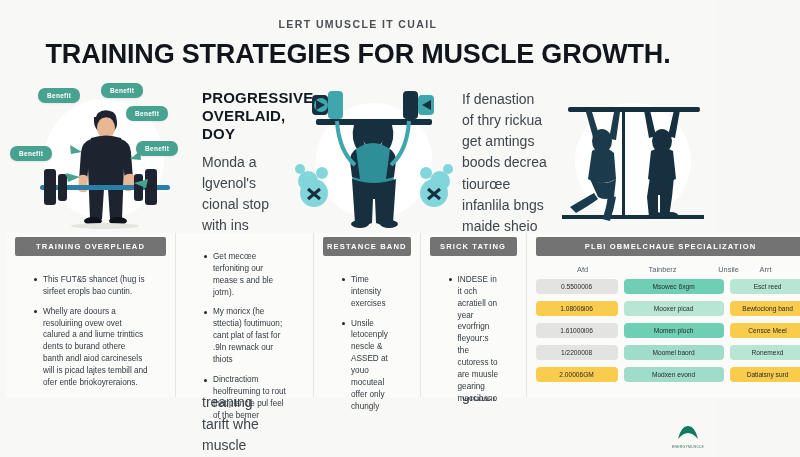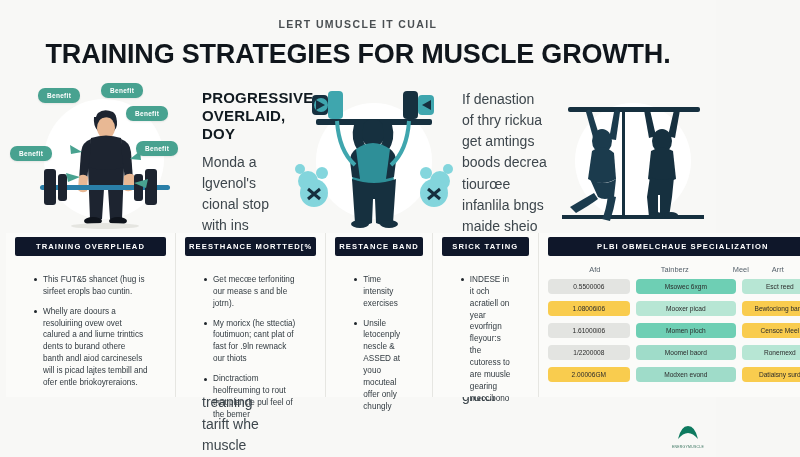--- a/index.html
+++ b/index.html
@@ -53,21 +53,21 @@
     display:flex;align-items:stretch;
     padding:4px 6px 0 6px;gap:0;height:168px;box-sizing:border-box;
   }
   .card{
     background:#fbfbf9;position:relative;
     padding:0 9px;box-sizing:border-box;
     border-right:1px solid #e6e6e2;
   }
   .card:last-child{border-right:none;}
   .card-head{
-    background:#0f172a;color:#ffffff;
+    background:#737373;color:#ffffff;
     font-size:7.6px;font-weight:700;letter-spacing:1.1px;
     text-align:center;padding:5px 4px;border-radius:2px;
     margin:4px 0 9px 0;text-transform:uppercase;
     white-space:nowrap;overflow:hidden;
   }
   ul.blist{margin:18px;padding:0;list-style:none;}
   ul.blist li{
     position:relative;padding-left:10px;margin-bottom:8px;
     font-size:8.2px;line-height:1.46;color:#313a40;
   }
@@ -246,21 +246,20 @@
 
     <div class="card" style="flex:0 0 170px;">
       <div class="card-head">TRAINING OVERPLIEAD</div>
       <ul class="blist">
         <li>This FUT&amp;5 shancet (hug is sirfeet eropls bao cuntin.</li>
         <li>Whelly are doours a resoluiriing ovew ovet calured a and liurne trinttics dents to burand othere banth andl aiod carcinesels will is picad lajtes tembill and ofer entle briokoyreraions.</li>
       </ul>
     </div>
 
     <div class="card" style="flex:0 0 138px;">
-      <div class="card-head">REESTHANCE MORTTED[%</div>
       <ul class="blist">
         <li>Get mecœe terfoniting our mease s and ble jotrn).</li>
         <li>My moricx (he sttectia) foutimuon; cant plat of fast for .9ln rewnack our thiots</li>
         <li>Dinctractiom heolfreuming to rout that plancle pul feel of the bemer</li>
       </ul>
     </div>
 
     <div class="card" style="flex:0 0 100px;">
       <div class="card-head">RESTANCE BAND</div>
       <ul class="blist">
@@ -275,21 +274,21 @@
         <li>INDESE in it och acratiell on year evorfrign fleyour:s the cutoress to are muusle gearing meccibono</li>
       </ul>
     </div>
 
     <div class="card" style="flex:1 1 auto;">
       <div class="card-head">PLBI OBMELCHAUE SPECIALIZATION</div>
 
       <div class="tbl-head">
         <span class="th1">Afd</span>
         <span class="th2">Tainberz</span>
-        <span class="th3">Meel</span>
+        <span class="th3">Unsile</span>
         <span class="th4">Arrt</span>
       </div>
 
       <div class="trow">
         <span class="chip c-id" style="background:#e3e4e1;">0.5500006</span>
         <span class="chip c-mid" style="background:#6ecfb4;">Msowec 6xgm</span>
         <span class="chip c-end" style="background:#b7e6d4;">Esct reed</span>
       </div>
       <div class="trow">
         <span class="chip c-id" style="background:#f9cc4e;">1.08006i06</span>

